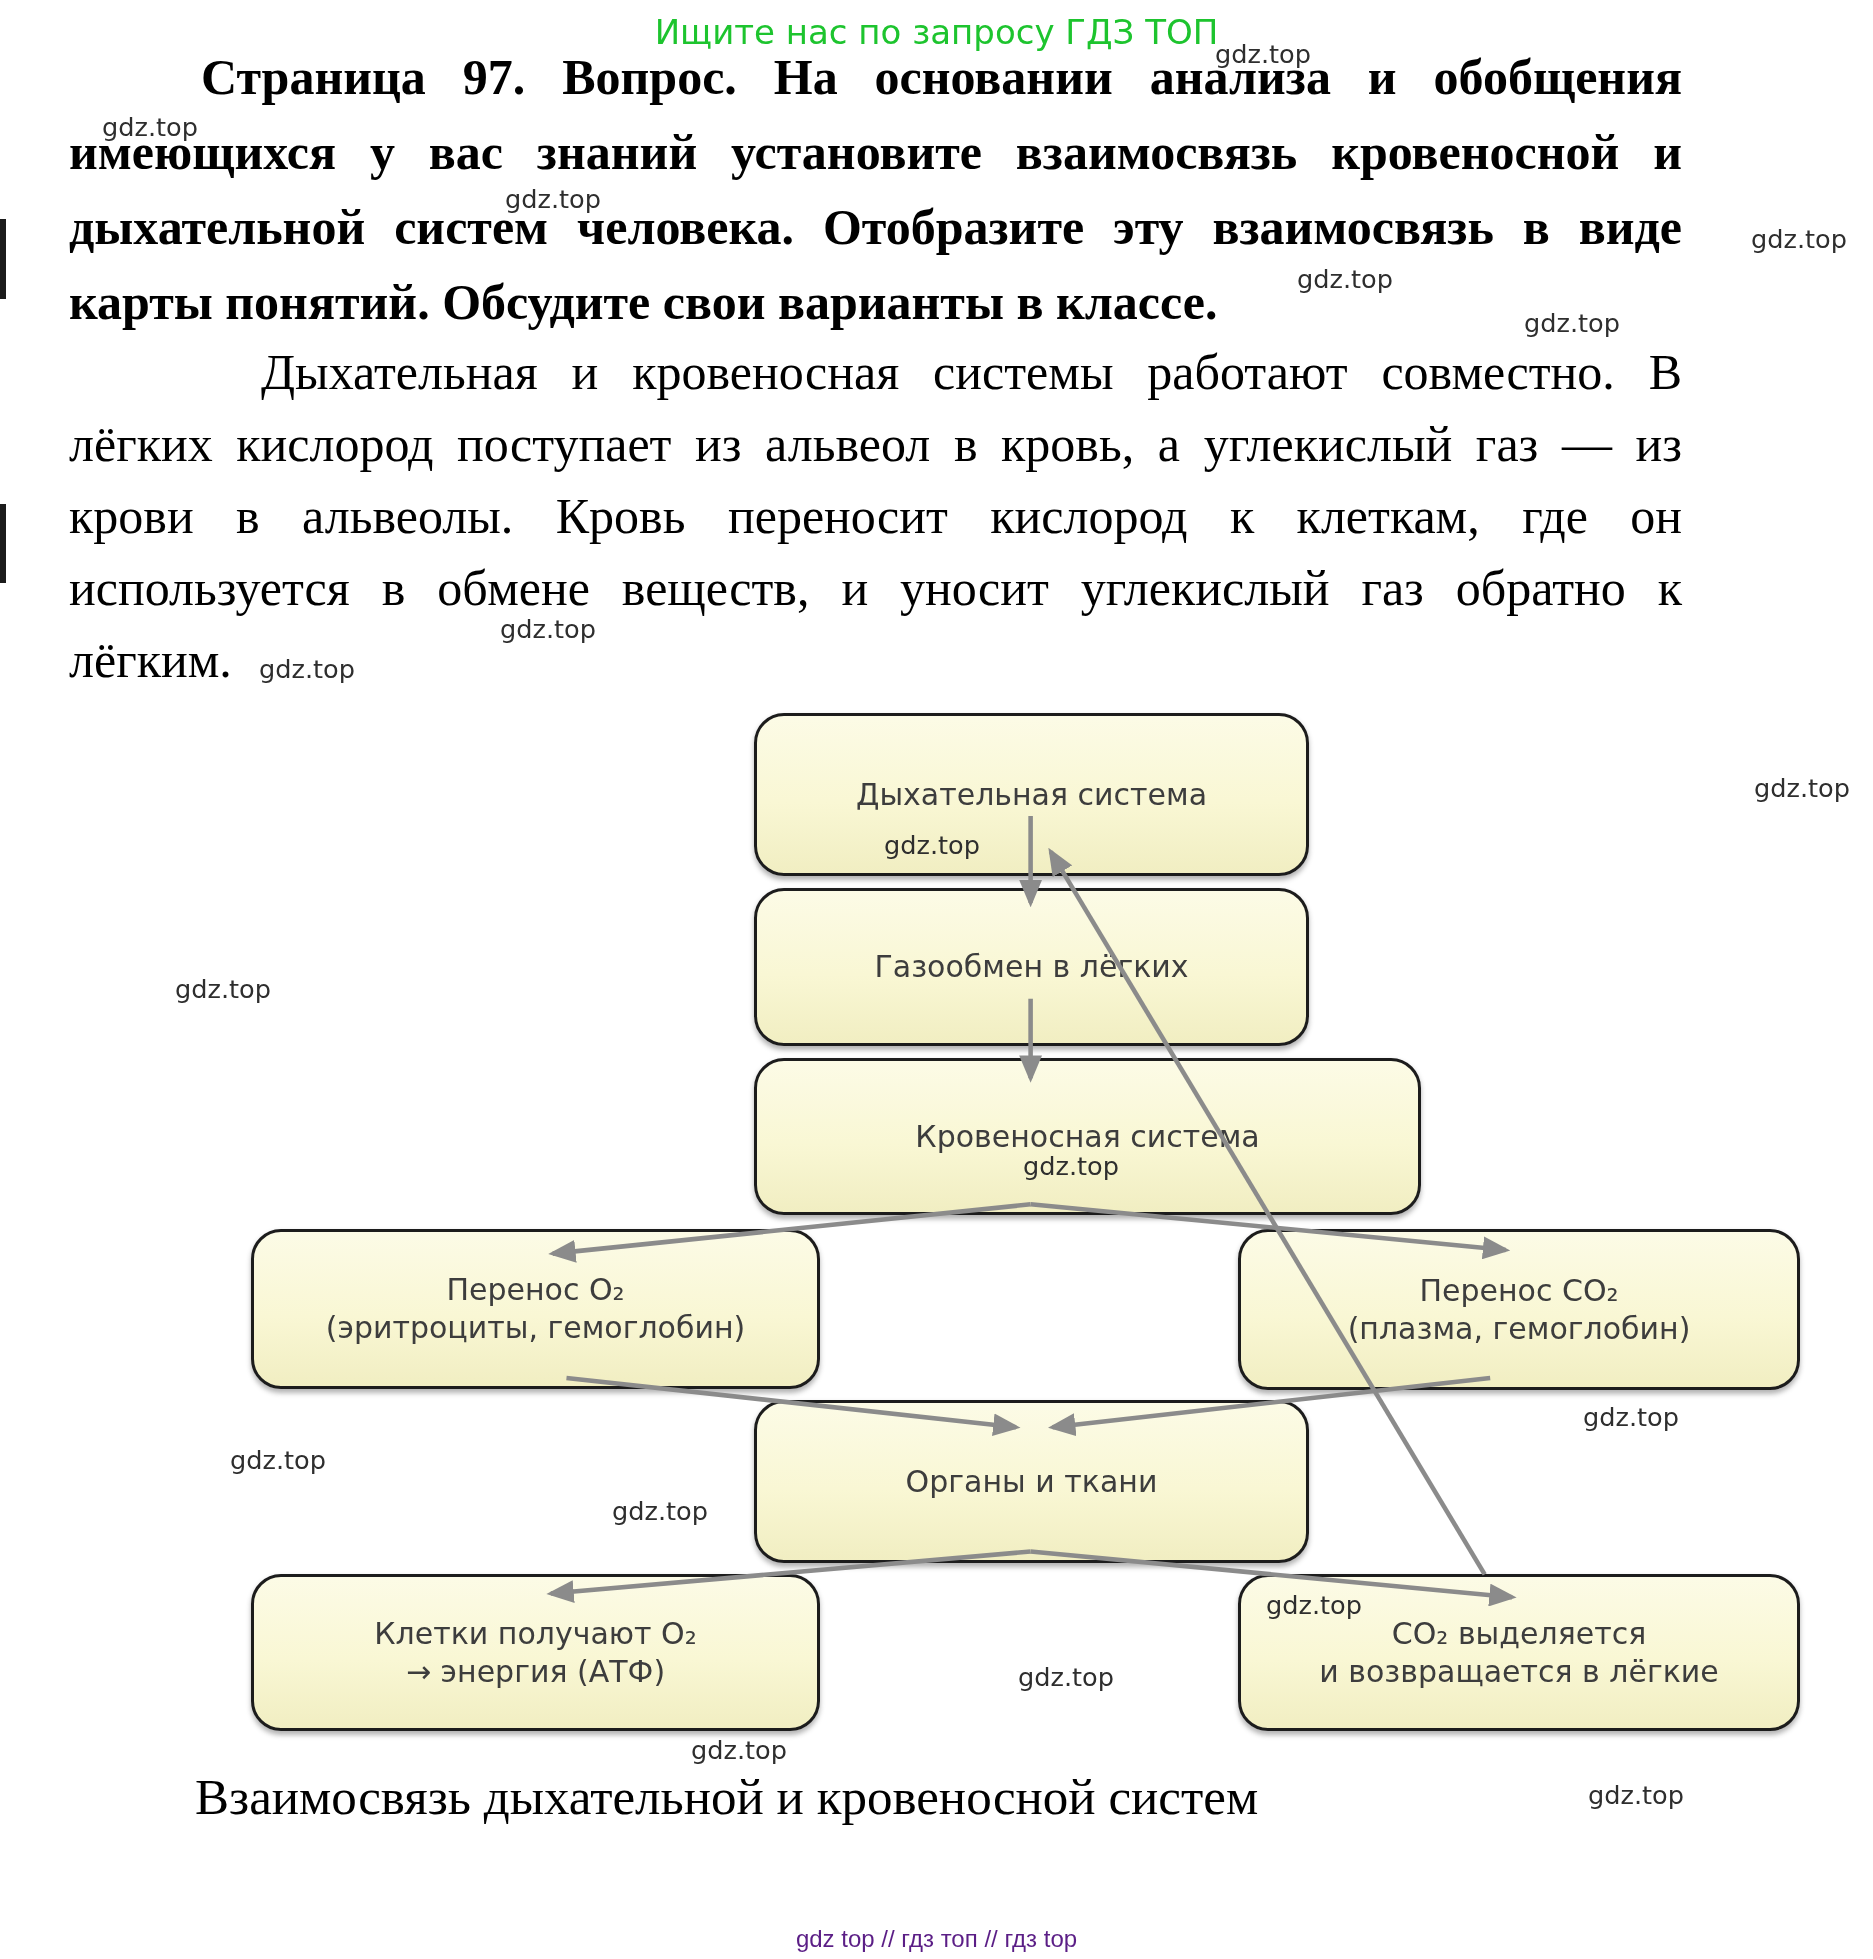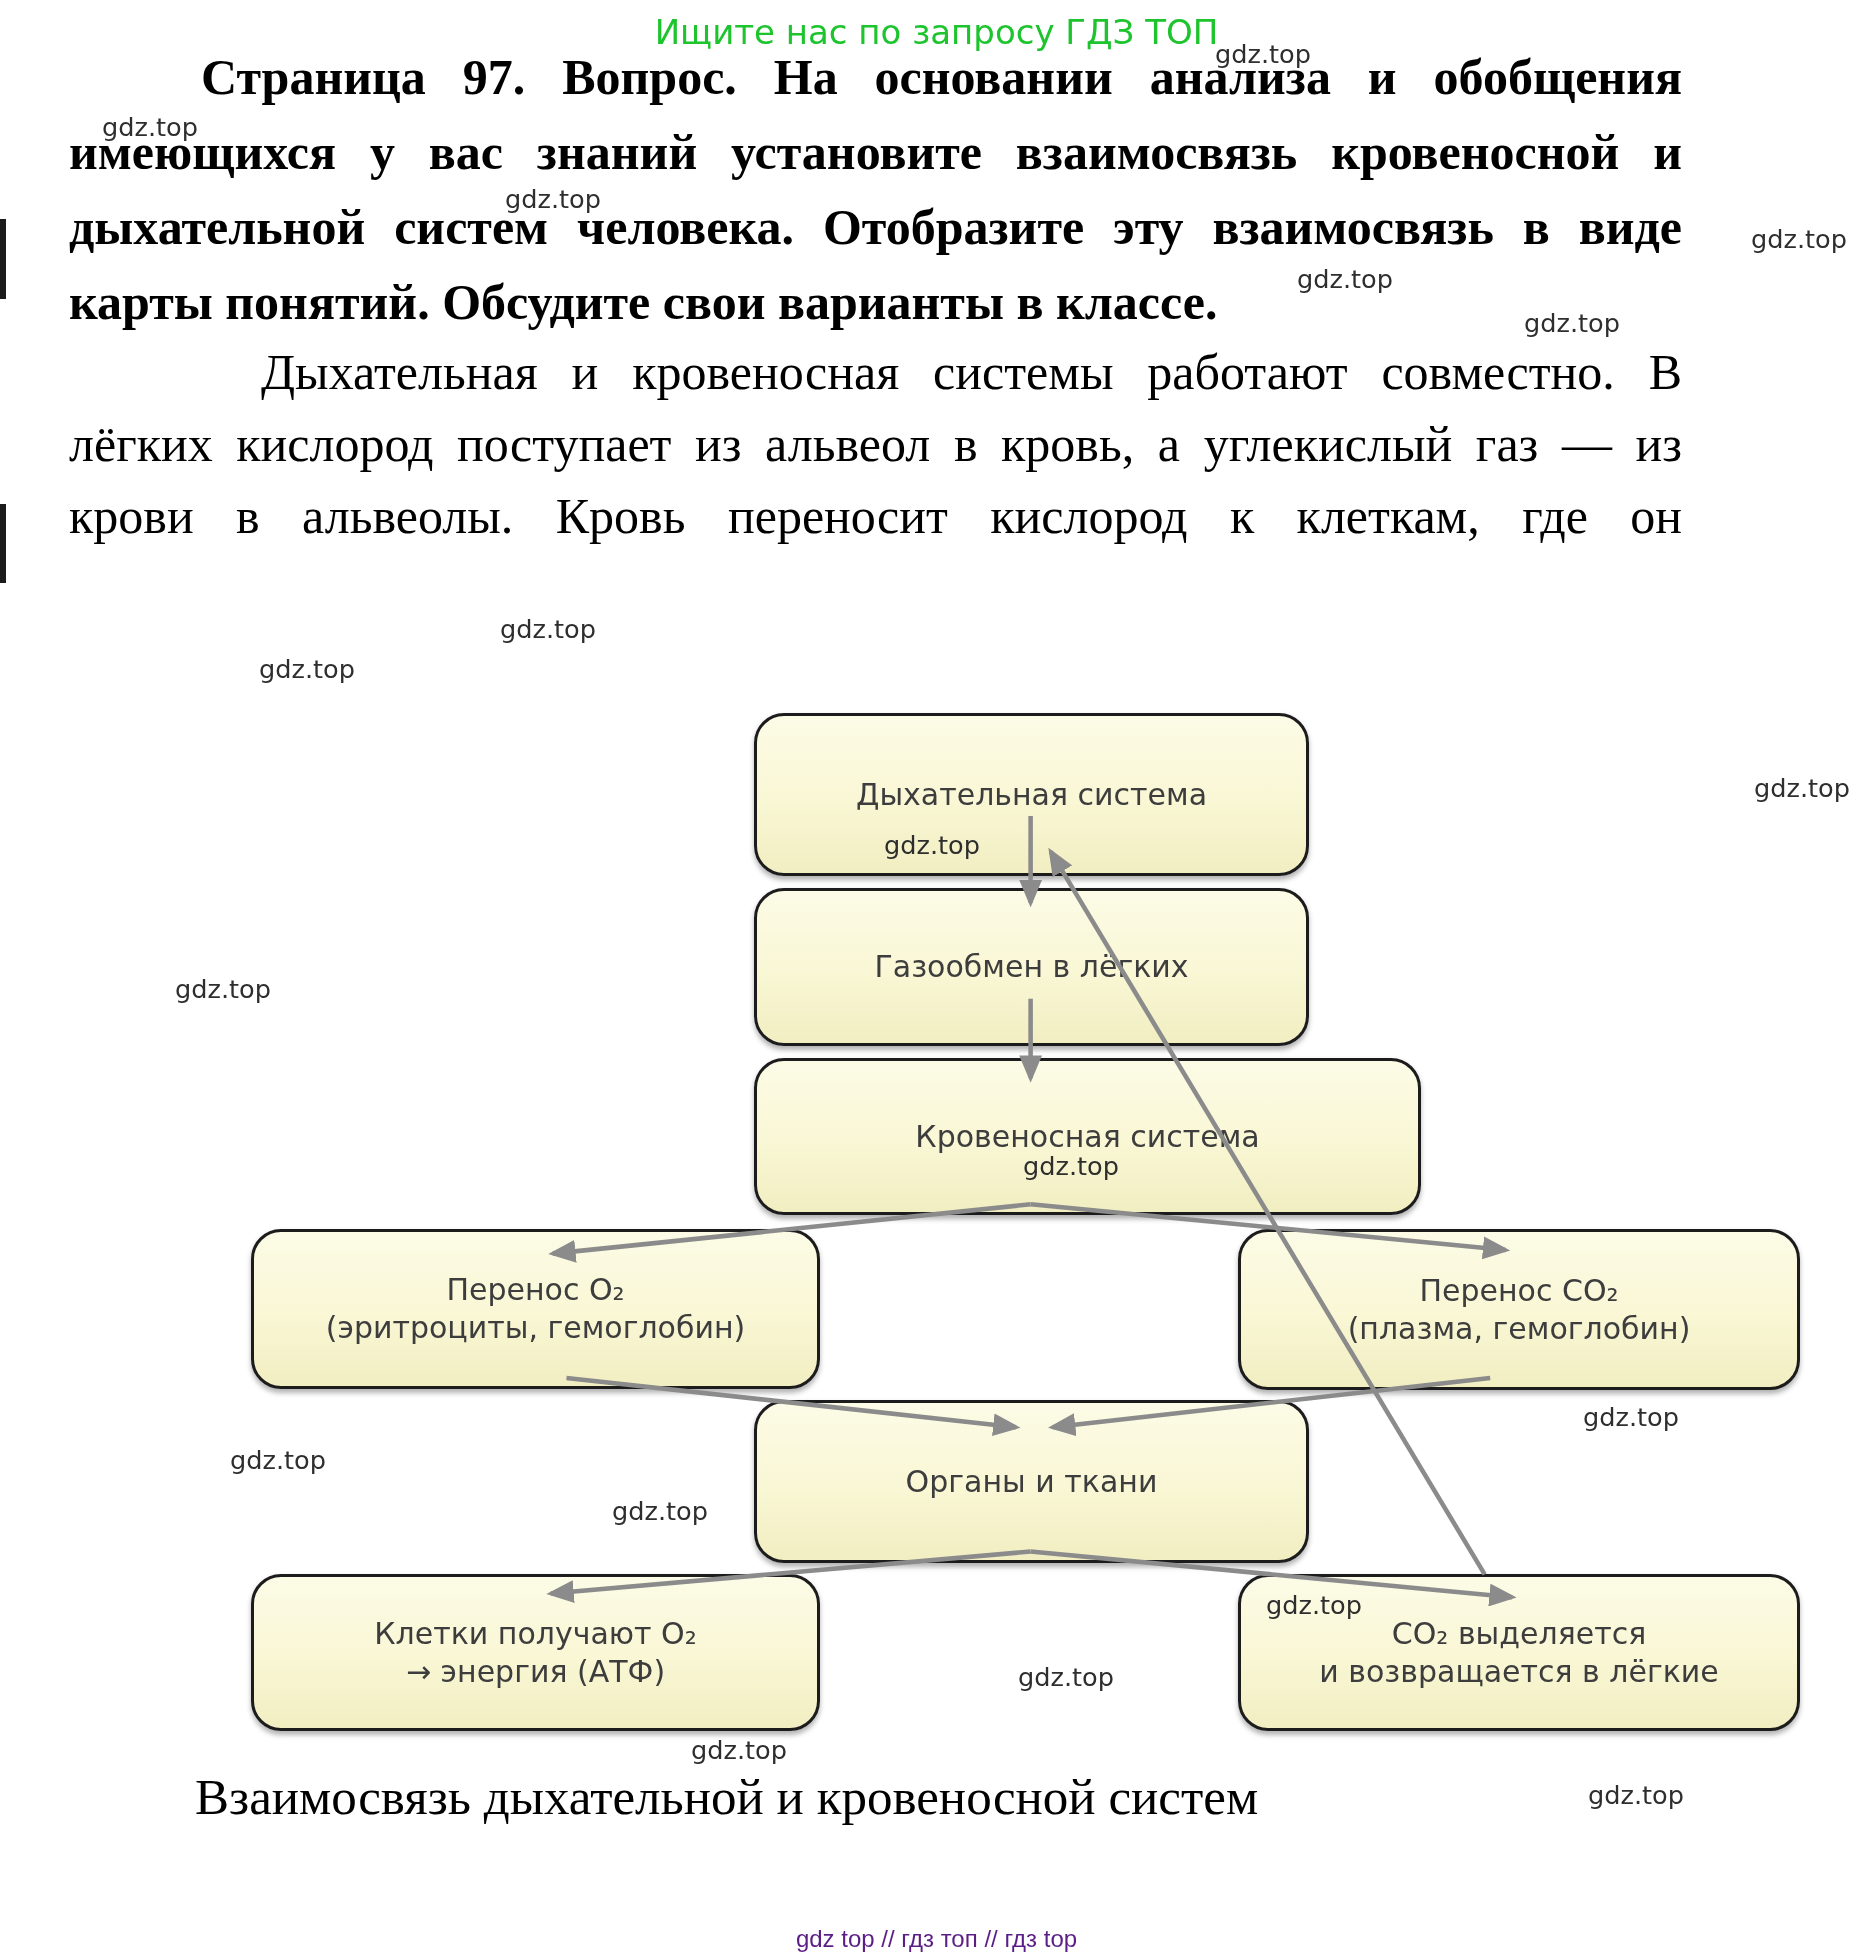--- a/index.html
+++ b/index.html
@@ -58,20 +58,22 @@
     <div class="tline first-q">Страница 97. Вопрос. На основании анализа и обобщения</div>
     <div class="tline">имеющихся у вас знаний установите взаимосвязь кровеносной и</div>
     <div class="tline">дыхательной систем человека. Отобразите эту взаимосвязь в виде</div>
     <div class="tline last">карты понятий. Обсудите свои варианты в классе.</div>
   </div>
 
   <div id="answer" class="para">
     <div class="tline first-a">Дыхательная и кровеносная системы работают совместно. В</div>
     <div class="tline">лёгких кислород поступает из альвеол в кровь, а углекислый газ — из</div>
     <div class="tline">крови в альвеолы. Кровь переносит кислород к клеткам, где он</div>
+    <div class="tline">используется в обмене веществ, и уносит углекислый газ обратно к</div>
+    <div class="tline last">лёгким.</div>
   </div>
 
   <div>
       <span class="wm" style="left: 1215px; top: 40px; color: rgb(46, 46, 46);">gdz.top</span>
       <span class="wm" style="left: 102px; top: 113px; color: rgb(46, 46, 46);">gdz.top</span>
       <span class="wm" style="left: 505px; top: 185px; color: rgb(46, 46, 46);">gdz.top</span>
       <span class="wm" style="left: 1751px; top: 225px; color: rgb(46, 46, 46);">gdz.top</span>
       <span class="wm" style="left: 1297px; top: 265px; color: rgb(46, 46, 46);">gdz.top</span>
       <span class="wm" style="left: 1524px; top: 309px; color: rgb(46, 46, 46);">gdz.top</span>
       <span class="wm" style="left: 500px; top: 615px; color: rgb(46, 46, 46);">gdz.top</span>

